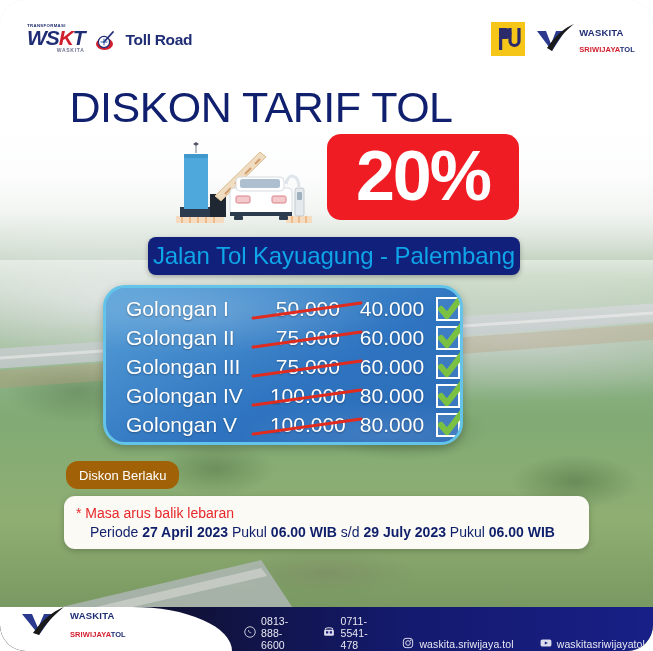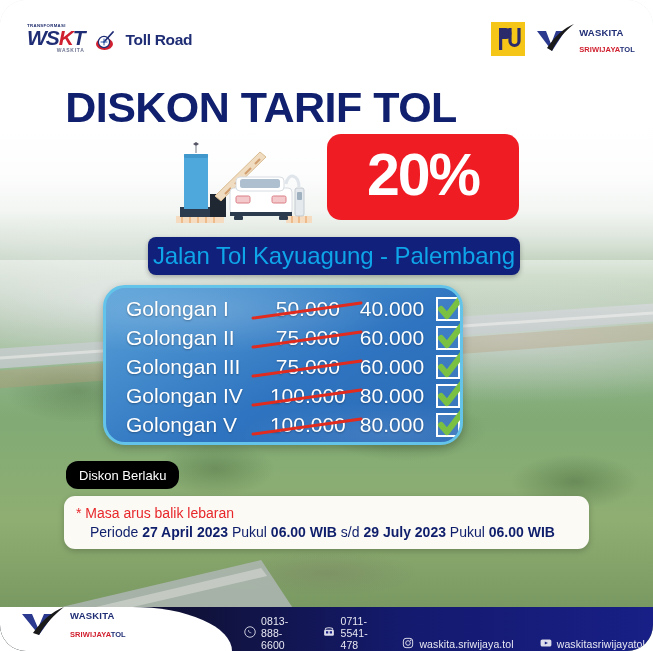--- a/index.html
+++ b/index.html
@@ -99,32 +99,32 @@
   .wst-lock { display:flex; align-items:center; gap:4px; }
   .wst-text { line-height:1; }
   .wst-l1 { font-size:9.5px; font-weight:bold; color:#1f2d75; letter-spacing:.2px; }
   .wst-l2 { font-size:7.5px; font-weight:bold; color:#d0202f; letter-spacing:.1px; margin-top:1px; }
   .wst-l2 .tol { color:#1f2d75; }
 
   
   .title {
     position:absolute; left:0; top:86px; width:522px;
     text-align:center; z-index:14;
-    font-size:43px; font-weight:bold; color:#10206e;
+    font-size:43px; font-weight:normal; color:#10206e;
     letter-spacing:-.5px; line-height:1;
   }
 
   
   .badge {
     position:absolute; left:327px; top:134px; width:192px; height:86px;
     background:#f01c24; border-radius:14px; z-index:15;
     display:flex; align-items:center; justify-content:center;
   }
   .badge-text {
-    color:#ffffff; font-size:59px; font-weight:bold; line-height:1;
+    color:#ffffff; font-size:70px; font-weight:bold; line-height:1;
     letter-spacing:-2px; margin-top:-3px;
   }
 
   
   .illus { position:absolute; left:168px; top:132px; width:150px; height:96px; z-index:13; }
 
   
   .road-banner {
     position:absolute; left:148px; top:237px; width:372px; height:38px;
     background:#11207a; border-radius:8px; z-index:16;
@@ -176,21 +176,21 @@
   .p-check {
     width:24px; height:24px; margin-left:9px;
     border:2px solid #ffffff; background:rgba(255,255,255,.08);
     position:relative; flex:0 0 auto;
   }
   .p-check svg { position:absolute; left:-2px; top:-6px; }
 
   
   .pill {
     position:absolute; left:66px; top:461px; height:28px; z-index:17;
-    background:#000000; border-radius:12px;
+    background:#a16207; border-radius:12px;
     display:flex; align-items:center; padding:0 13px;
   }
   .pill span { color:#ffffff; font-size:13px; }
 
   
   .note-card {
     position:absolute; left:64px; top:496px; width:525px; height:53px;
     background:#fbfaf5; border-radius:11px; z-index:17;
     box-shadow:0 2px 6px rgba(0,0,0,.22);
     padding:8px 0 0 12px;

